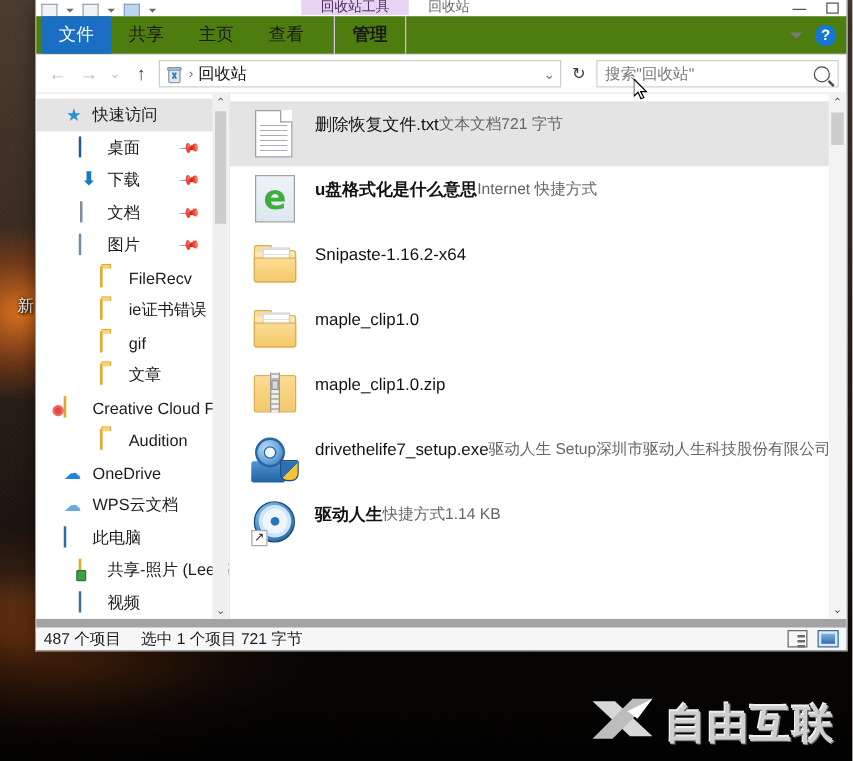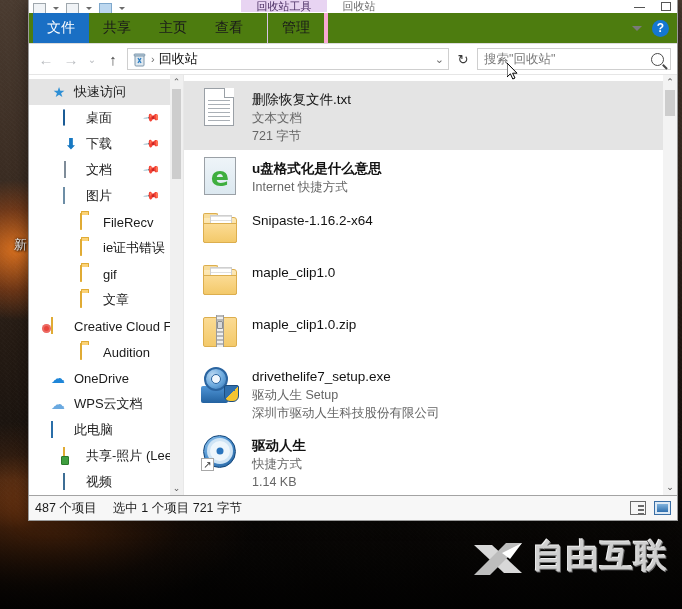--- a/index.html
+++ b/index.html
@@ -32,22 +32,22 @@
       repeating-linear-gradient(128deg, rgba(255,255,255,.06) 0 1px, rgba(0,0,0,0) 1px 4px);
   }
   .desk-label {
     position: absolute; left: 14px; top: 238px;
     color: #f2f2f2; font-size: 13px; line-height: 1;
     text-shadow: 0 0 3px rgba(0,0,0,.95), 1px 1px 2px rgba(0,0,0,.9);
     white-space: nowrap;
   }
   
   .watermark {
-    position: absolute; right: 14px; bottom: 30px;
-    display: flex; align-items: flex-start; gap: 8px;
+    position: absolute; right: 14px; bottom: 14px;
+    display: flex; align-items: flex-end; gap: 8px;
   }
   .wm-x {
     width: 52px; height: 40px; position: relative; flex: none;
   }
   .wm-text {
     font-size: 33px; font-weight: bold; letter-spacing: 1px;
     color: #cfcfcf;
     font-family: "DejaVu Sans", "Liberation Sans", sans-serif;
     text-shadow: 1px 1px 0 #6a6a6a, -1px -1px 0 #efefef;
     line-height: 1;
@@ -95,22 +95,23 @@
     height: 30px; background: #4d7c0f; display: flex; align-items: stretch;
     padding-left: 4px; position: relative; flex: none;
   }
   .tab {
     display: flex; align-items: center; justify-content: center;
     padding: 0 14px; font-size: 14px; color: #1a1a1a; cursor: default;
     white-space: nowrap;
   }
   .tab.file { background: #1a6fc4; color: #ffffff; }
   .tab.ctxsel {
-    border-left: 1px solid #d8c3e6; border-right: 4px solid #f9a8d4;
+    border-left: 1px solid #d8c3e6; border-right: 1px solid #f9a8d4;
     margin-left: 10px;
+    font-weight: bold;
   }
   .ribbon-right {
     margin-left: auto; display: flex; align-items: center; gap: 10px; padding-right: 8px;
   }
   .chev-down {
     width: 0; height: 0; border-left: 5px solid transparent; border-right: 5px solid transparent;
     border-top: 5px solid #7a7a7a;
   }
   .help-icon {
     width: 17px; height: 17px; border-radius: 50%; background: #1477d2;
@@ -212,21 +213,21 @@
                border: 1px solid #3d6e95; margin-top: 2px; }
   
   .content { flex: 1; position: relative; overflow: hidden; background: #fff; }
   .filelist { padding: 6px 0 0 0; }
   .filerow {
     display: flex; align-items: flex-start; gap: 12px; padding: 5px 8px 5px 16px;
     min-height: 47px;
   }
   .filerow.sel { background: #e4e4e4; }
   .file-ico { width: 40px; height: 42px; flex: none; position: relative; }
-  .file-meta { display: flex; flex-direction: column; justify-content: center; padding-top: 4px; }
+  .file-meta { display: flex; flex-direction: row; justify-content: center; padding-top: 4px; }
   .fname { font-size: 13.5px; color: #121212; line-height: 19px; white-space: nowrap; }
   .fname.bold { font-weight: bold; }
   .fsub { font-size: 12.5px; color: #666; line-height: 18px; white-space: nowrap; }
   
   .art-txt {
     width: 30px; height: 38px; background: #fff; border: 1px solid #9aa0a6; margin: 2px auto 0 4px;
     position: relative;
   }
   .art-txt::before {
     content: ""; position: absolute; right: -1px; top: -1px; width: 9px; height: 9px;
@@ -323,21 +324,21 @@
   }
   
   .c-scroll {
     position: absolute; right: 0; top: 0; bottom: 0; width: 14px; background: #f3f3f3;
     display: flex; flex-direction: column; align-items: center;
   }
   .c-scroll .arr { font-size: 9px; color: #4a4a4a; height: 15px; line-height: 15px; }
   .c-thumb { width: 10px; background: #cdcdcd; }
   
   .statusbar {
-    height: 25px; flex: none; background: #f7f7f7; border-top: 1px solid #a3a3a3;
+    height: 25px; flex: none; background: #f7f7f7; border-top: 7px solid #a3a3a3;
     display: flex; align-items: center; padding: 0 6px; gap: 16px;
   }
   .st-text { font-size: 12.5px; color: #1b1b1b; white-space: nowrap; }
   .st-right { margin-left: auto; display: flex; gap: 8px; align-items: center; }
   .view-list {
     width: 16px; height: 14px; border: 1px solid #6a6a6a;
     display: grid; grid-template-columns: 5px 1fr; gap: 1px; padding: 1px;
   }
   .view-list i { background: #6a6a6a; height: 2px; display: block; margin-top: 2px; }
   .view-tiles {

